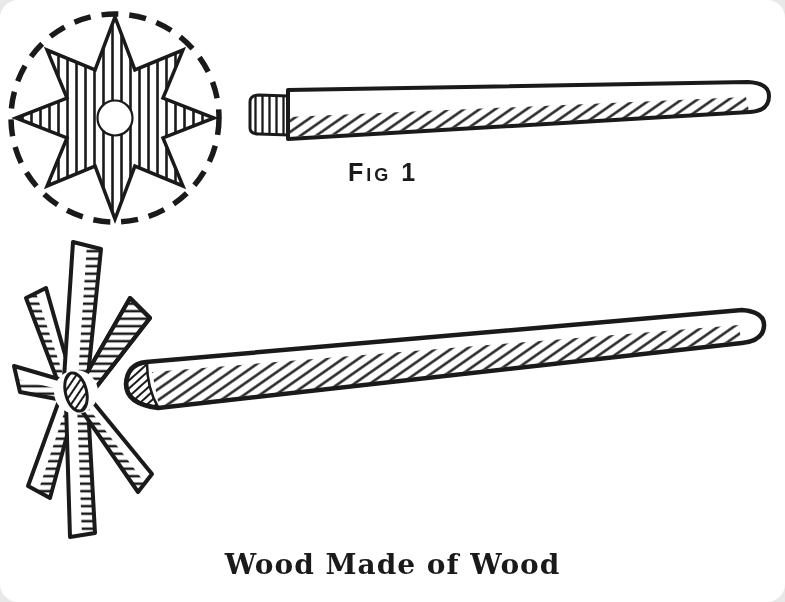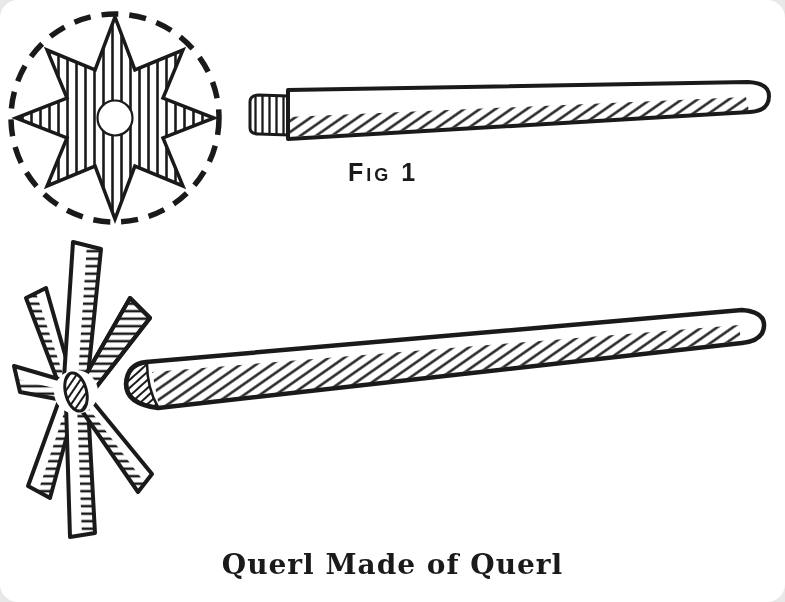--- a/index.html
+++ b/index.html
@@ -105,14 +105,14 @@
         <path class="sw" d="M88,396 L152,474 L138,492 L80,408 Z"></path>
         <path class="pf" stroke="none" d="M84,402 L145,483 L138,492 L80,408 Z" fill="url(#hh)"></path>
       </g>
 
       <circle cx="76" cy="392" r="22" fill="#ffffff"></circle>
       <ellipse cx="76" cy="392" rx="10.5" ry="19.5" transform="rotate(-14 76 392)" fill="url(#hd2)" stroke="var(--ink)" stroke-width="3"></ellipse>
     </g>
   </svg>
 
   <div class="fig-label fig1-label">Fig 1</div>
-  <div class="caption">Querl Made of Querl</div>
+  <div class="caption">Wood Made of Wood</div>
 </div>
 
 </body></html>

